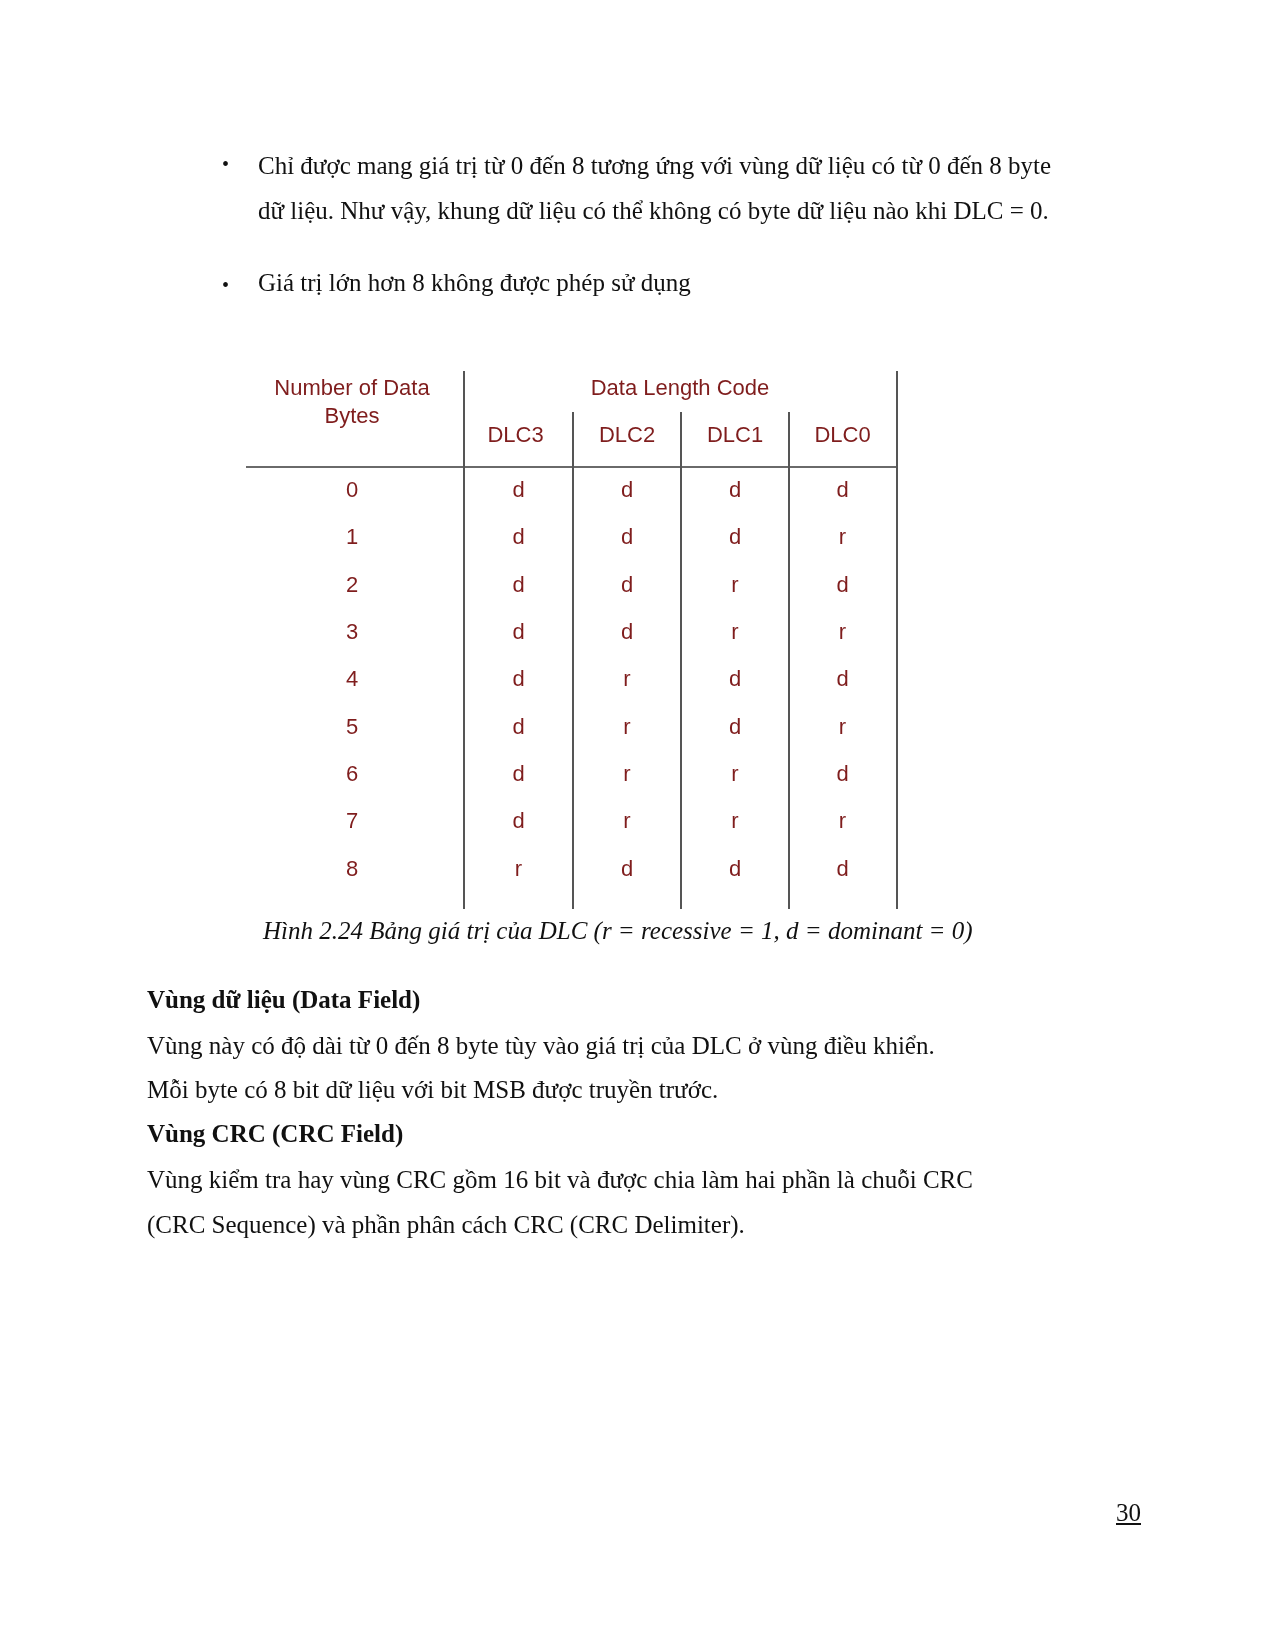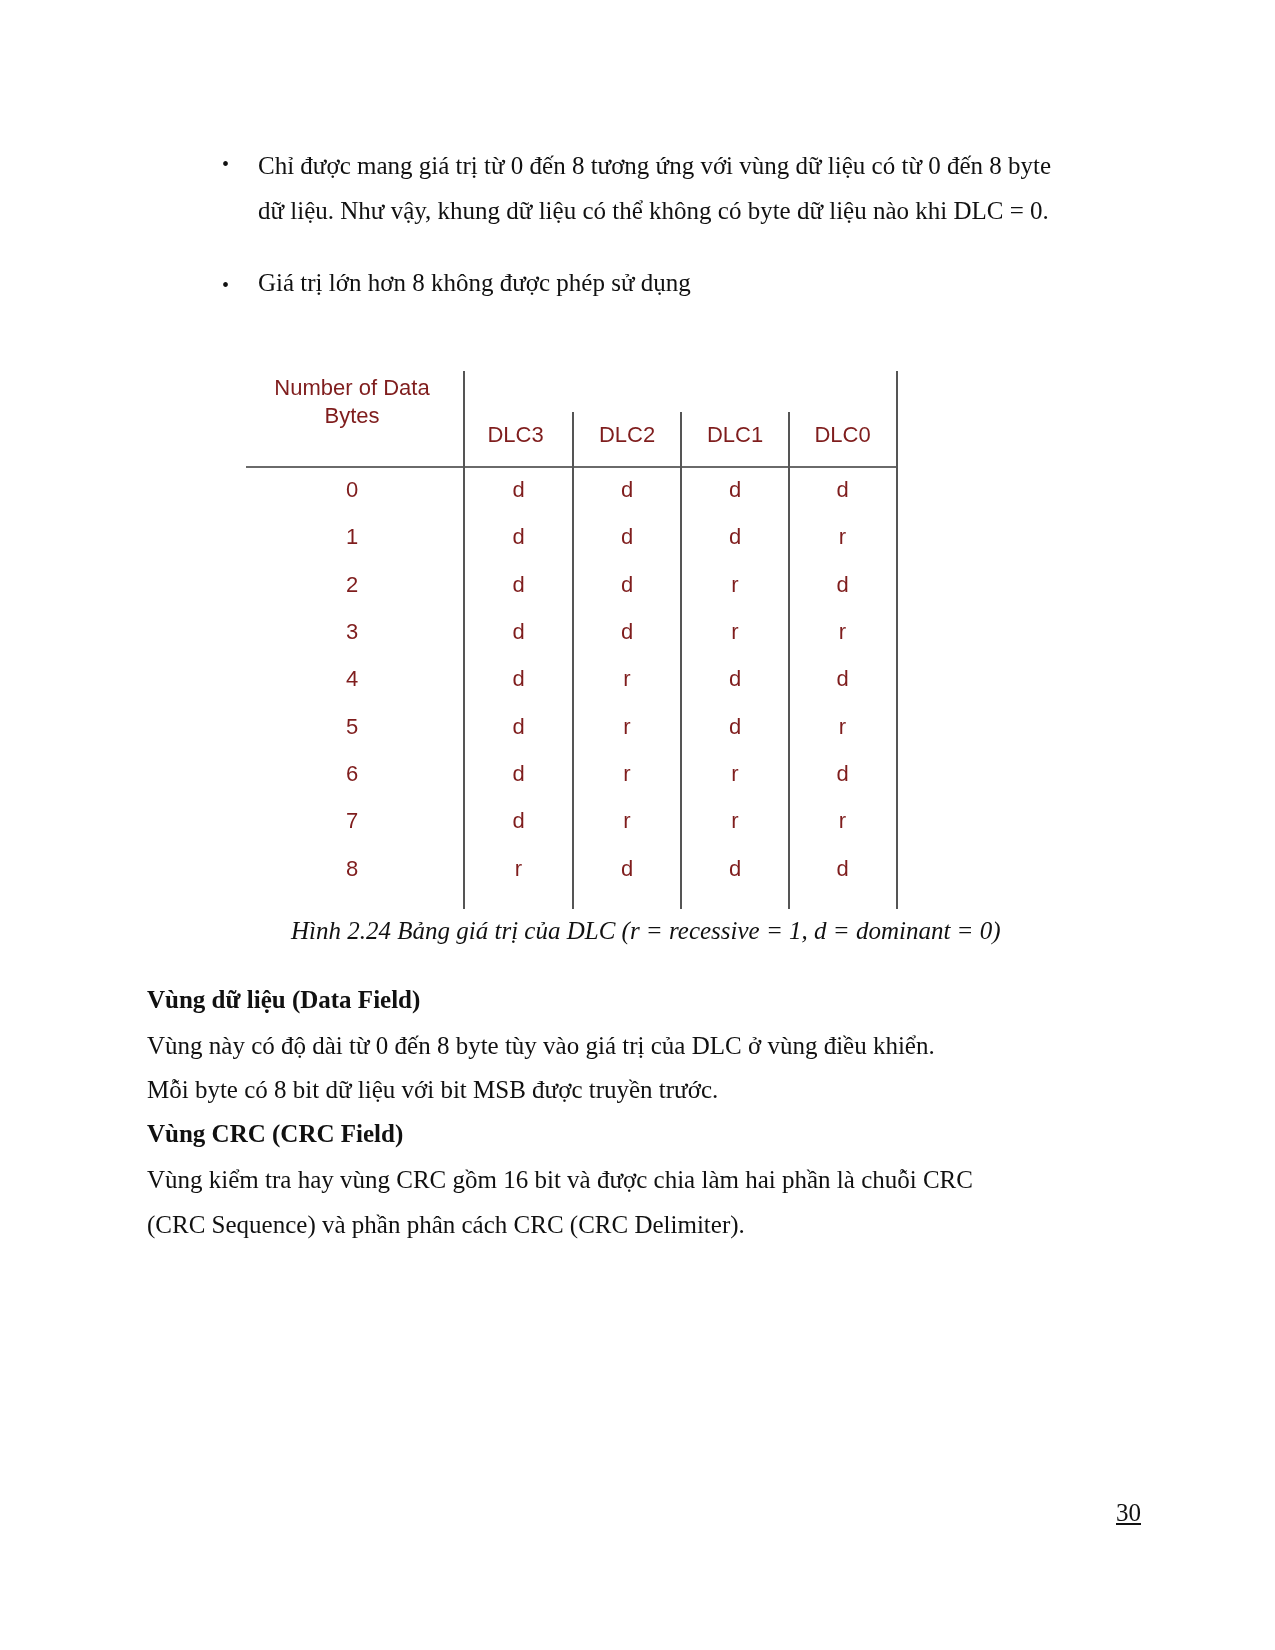--- a/index.html
+++ b/index.html
@@ -28,20 +28,21 @@
   <span class="abs body-text" style="left:258px; top:196px;">dữ liệu. Như vậy, khung dữ liệu có thể không có byte dữ liệu nào khi DLC = 0.</span>
 
   <span class="abs bullet" style="left:222px; top:274px;">•</span>
   <span class="abs body-text" style="left:258px; top:268px;">Giá trị lớn hơn 8 không được phép sử dụng</span>
 </div>
 
 <div class="fig">
 
   <div class="t" style="left:0px; top:10px; width:224px;">Number of Data</div>
   <div class="t" style="left:0px; top:38px; width:224px;">Bytes</div>
+  <div class="t" style="left:224px; top:10px; width:432px;">Data Length Code</div>
 
   <div class="t" style="left:224px; top:57px; width:103px;">DLC3</div>
   <div class="t" style="left:333px; top:57px; width:108px;">DLC2</div>
   <div class="t" style="left:441px; top:57px; width:108px;">DLC1</div>
   <div class="t" style="left:549px; top:57px; width:107px;">DLC0</div>
 
   <div class="hline" style="left:6px; top:101px; width:652px;"></div>
   <div class="vline" style="left:223px; top:6px; height:538px;"></div>
   <div class="vline" style="left:332px; top:47px; height:497px;"></div>
   <div class="vline" style="left:440px; top:47px; height:497px;"></div>
@@ -106,21 +107,21 @@
   </div>
   <div>
     <div class="t" style="left:0; top:491px; width:224px;">8</div>
     <div class="t" style="left:224px; top:491px; width:109px;">r</div>
     <div class="t" style="left:333px; top:491px; width:108px;">d</div>
     <div class="t" style="left:441px; top:491px; width:108px;">d</div>
     <div class="t" style="left:549px; top:491px; width:107px;">d</div>
   </div>
 </div>
 
-<div class="abs caption" style="left:263px; top:917px;margin-left:28px;">Hình 2.24  Bảng giá trị của DLC (r = recessive = 1, d = dominant = 0)</div>
+<div class="abs caption" style="left:263px; top:917px;">Hình 2.24  Bảng giá trị của DLC (r = recessive = 1, d = dominant = 0)</div>
 
 <div class="abs body-text bold" style="left:147px; top:985px;">Vùng dữ liệu (Data Field)</div>
 <div class="abs body-text" style="left:147px; top:1031px;">Vùng này có độ dài từ 0 đến 8 byte tùy vào giá trị của DLC ở vùng điều khiển.</div>
 <div class="abs body-text" style="left:147px; top:1075px;">Mỗi byte có 8 bit dữ liệu với bit MSB được truyền trước.</div>
 
 <div class="abs body-text bold" style="left:147px; top:1119px;">Vùng CRC (CRC Field)</div>
 <div class="abs body-text" style="left:147px; top:1165px;">Vùng kiểm tra hay vùng CRC gồm 16 bit và được chia làm hai phần là chuỗi CRC</div>
 <div class="abs body-text" style="left:147px; top:1210px;">(CRC Sequence) và phần phân cách CRC (CRC Delimiter).</div>
 
 <div class="abs pagenum" style="left:1116px; top:1499px;text-decoration:underline;">30</div>

